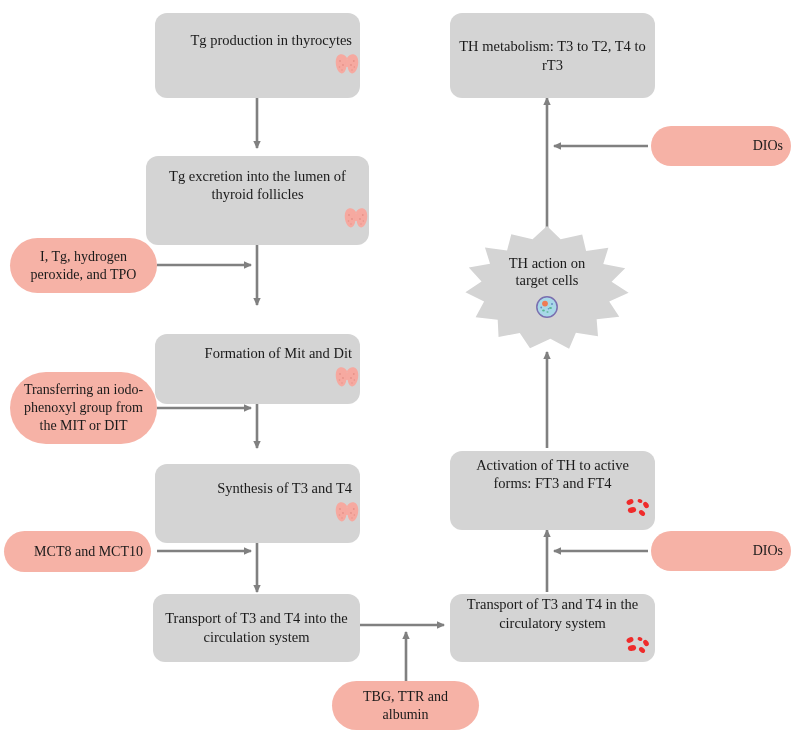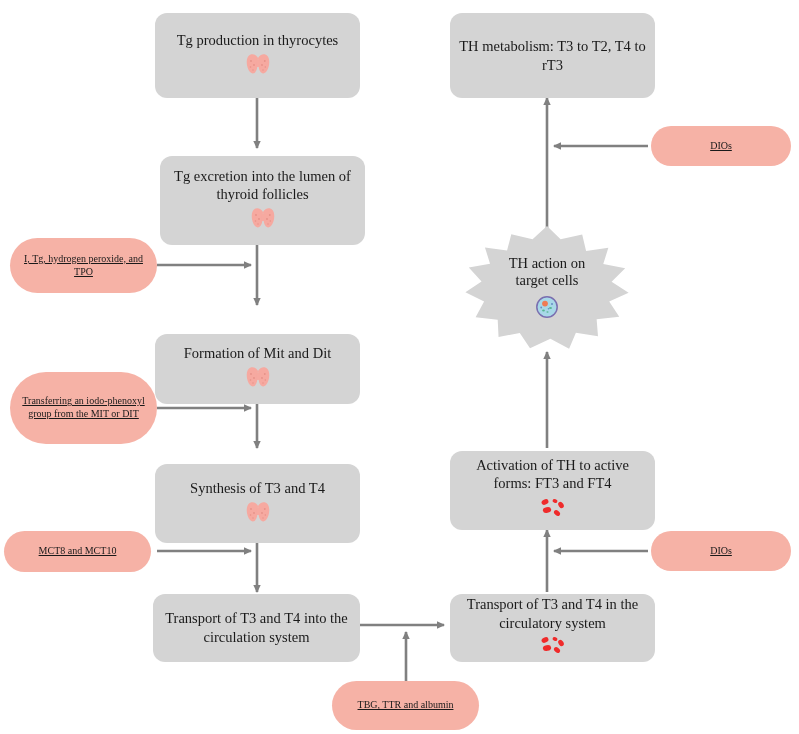--- a/index.html
+++ b/index.html
@@ -1,29 +1,29 @@
 <!DOCTYPE html>
 <html><head>
 <meta charset="utf-8">
 <style>
   html,body{margin:0;padding:0;background:#ffffff;}
   body{width:799px;height:734px;position:relative;overflow:hidden;
        font-family:"Liberation Serif","DejaVu Serif",serif;color:#1a1a1a;}
   #canvas{position:absolute;left:0;top:0;width:799px;height:734px;}
 
   .node{position:absolute;box-sizing:border-box;display:flex;
-        flex-direction:column;align-items:center;justify-content:center;
+        flex-direction:column;align-items:flex-end;justify-content:center;
         text-align:center;line-height:1.28;}
 
   .gbox{background:#d4d4d4;border-radius:12px;}
   .pill{background:#f6b2a6;border-radius:999px;}
 
   .nlabel{display:block;padding:0 8px;}
   .f14{font-size:14.5px;}
-  .f13{font-size:10px;text-decoration:underline;}
+  .f13{font-size:14px;}
 
   .icon{display:block;margin-top:3px;}
 
   .star{position:absolute;background:#d4d4d4;
         display:flex;flex-direction:column;align-items:center;
         justify-content:center;text-align:center;
         clip-path:polygon(
           50% 0%, 58.0% 10.5%, 70.7% 6.7%, 73.0% 19.8%,
           86.1% 17.2%, 83.1% 30.2%, 96.0% 33.5%, 88.0% 44.2%,
           98.0% 53.0%, 86.6% 60.0%, 92.5% 72.0%, 79.2% 74.0%,
@@ -81,21 +81,21 @@
             <circle cx="19.8" cy="8" r="0.9"></circle>
           <circle cx="17" cy="12" r="0.9"></circle>
             <circle cx="20.3" cy="14" r="0.8"></circle>
           <circle cx="8" cy="17" r="0.7"></circle>
             <circle cx="18" cy="17" r="0.7"></circle>
         </g>
       </svg>
     </span>
   </div>
 
-  <div class="node gbox" style="left:160px;top:156px;width:205px;height:89px;">
+  <div class="node gbox" style="left:146px;top:156px;width:223px;height:89px;">
     <span class="nlabel f14">Tg excretion into the lumen of thyroid follicles</span>
     <span class="icon">
       <svg width="26" height="22" viewBox="0 0 26 22">
         <path d="M13 5 C11 1 6 0 3.5 3 C0.5 7 1.5 15 5 19 C8.5 22.5 12 19 12.4 13 Z" fill="#f6a9a0"></path>
         <path d="M13 5 C15 1 20 0 22.5 3 C25.5 7 24.5 15 21 19 C17.5 22.5 14 19 13.6 13 Z" fill="#f6a9a0"></path>
         <rect x="11.4" y="7" width="3.2" height="7" rx="1.3" fill="#f6a9a0"></rect>
         <g fill="#e08a80" opacity=".75">
           <circle cx="6" cy="8" r="0.9"></circle>
             <circle cx="9" cy="12" r="0.9"></circle>
           <circle cx="5.5" cy="14" r="0.8"></circle>

